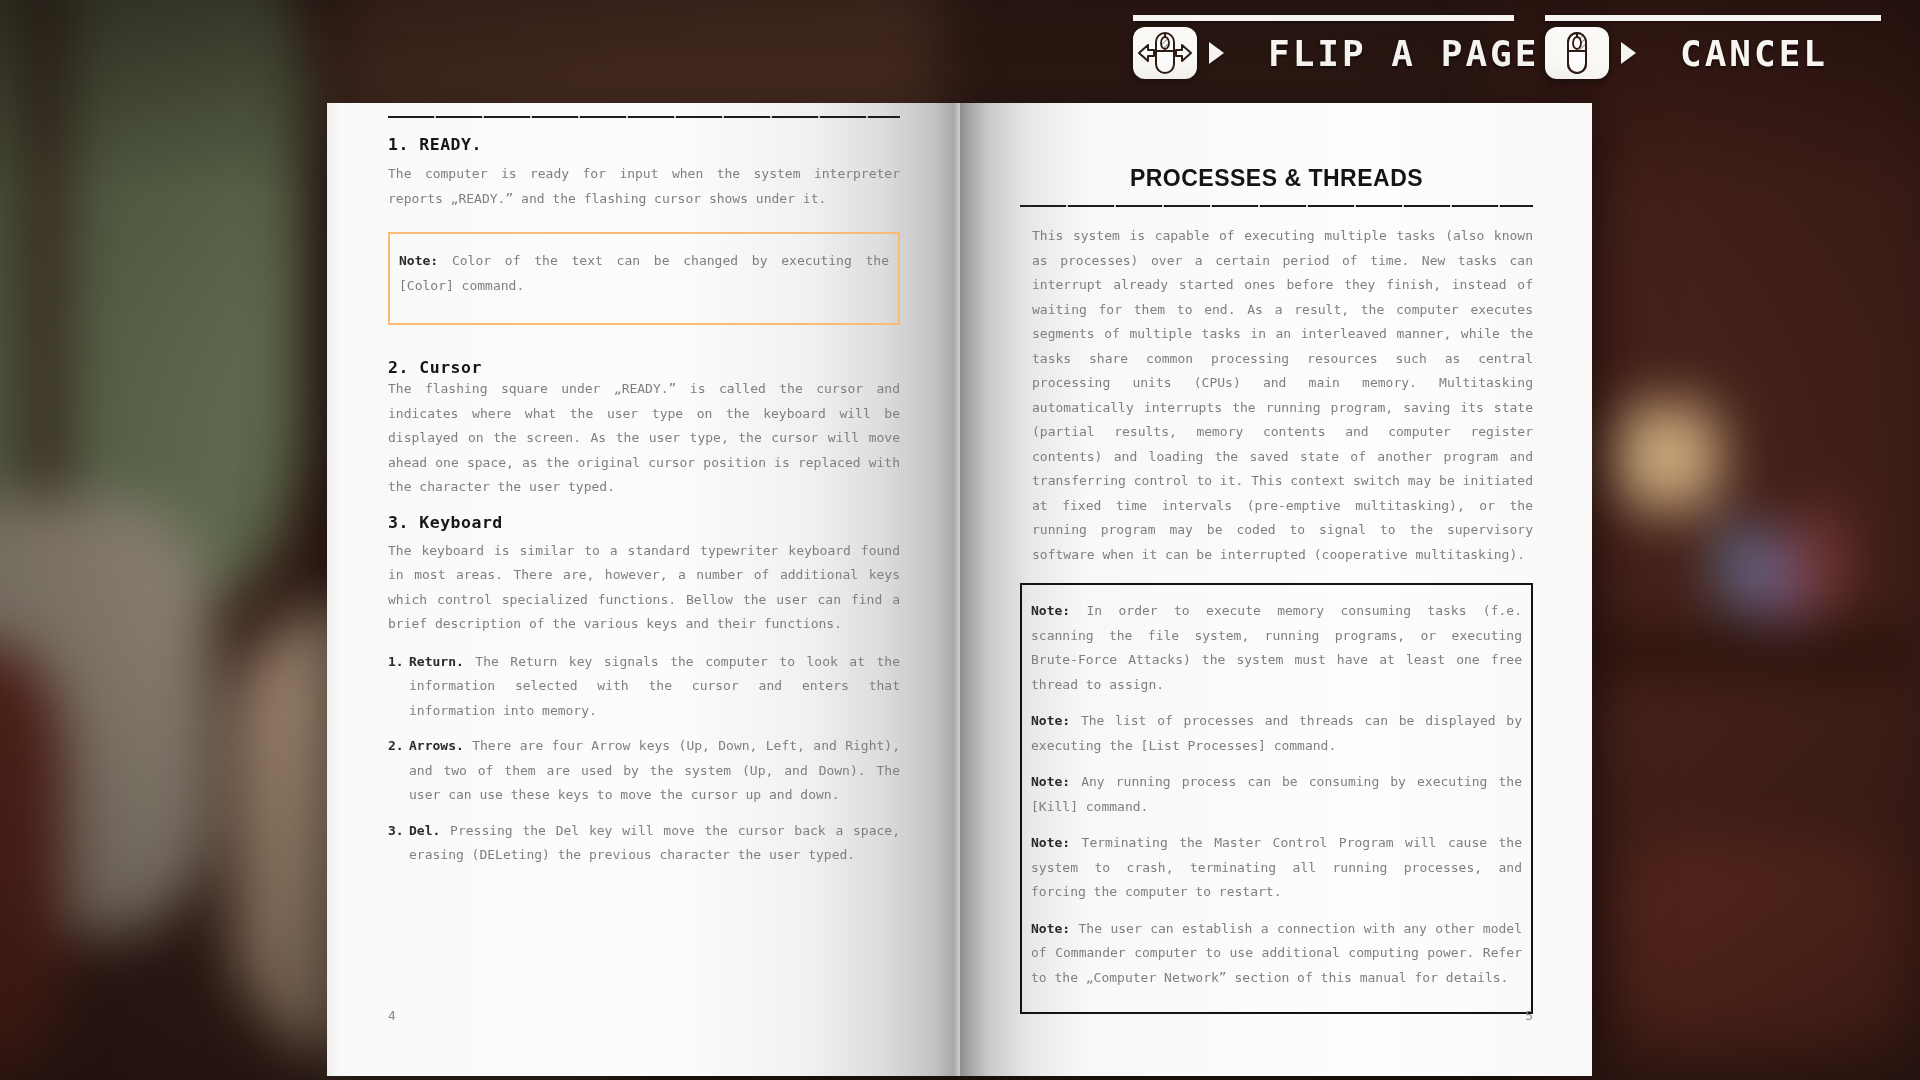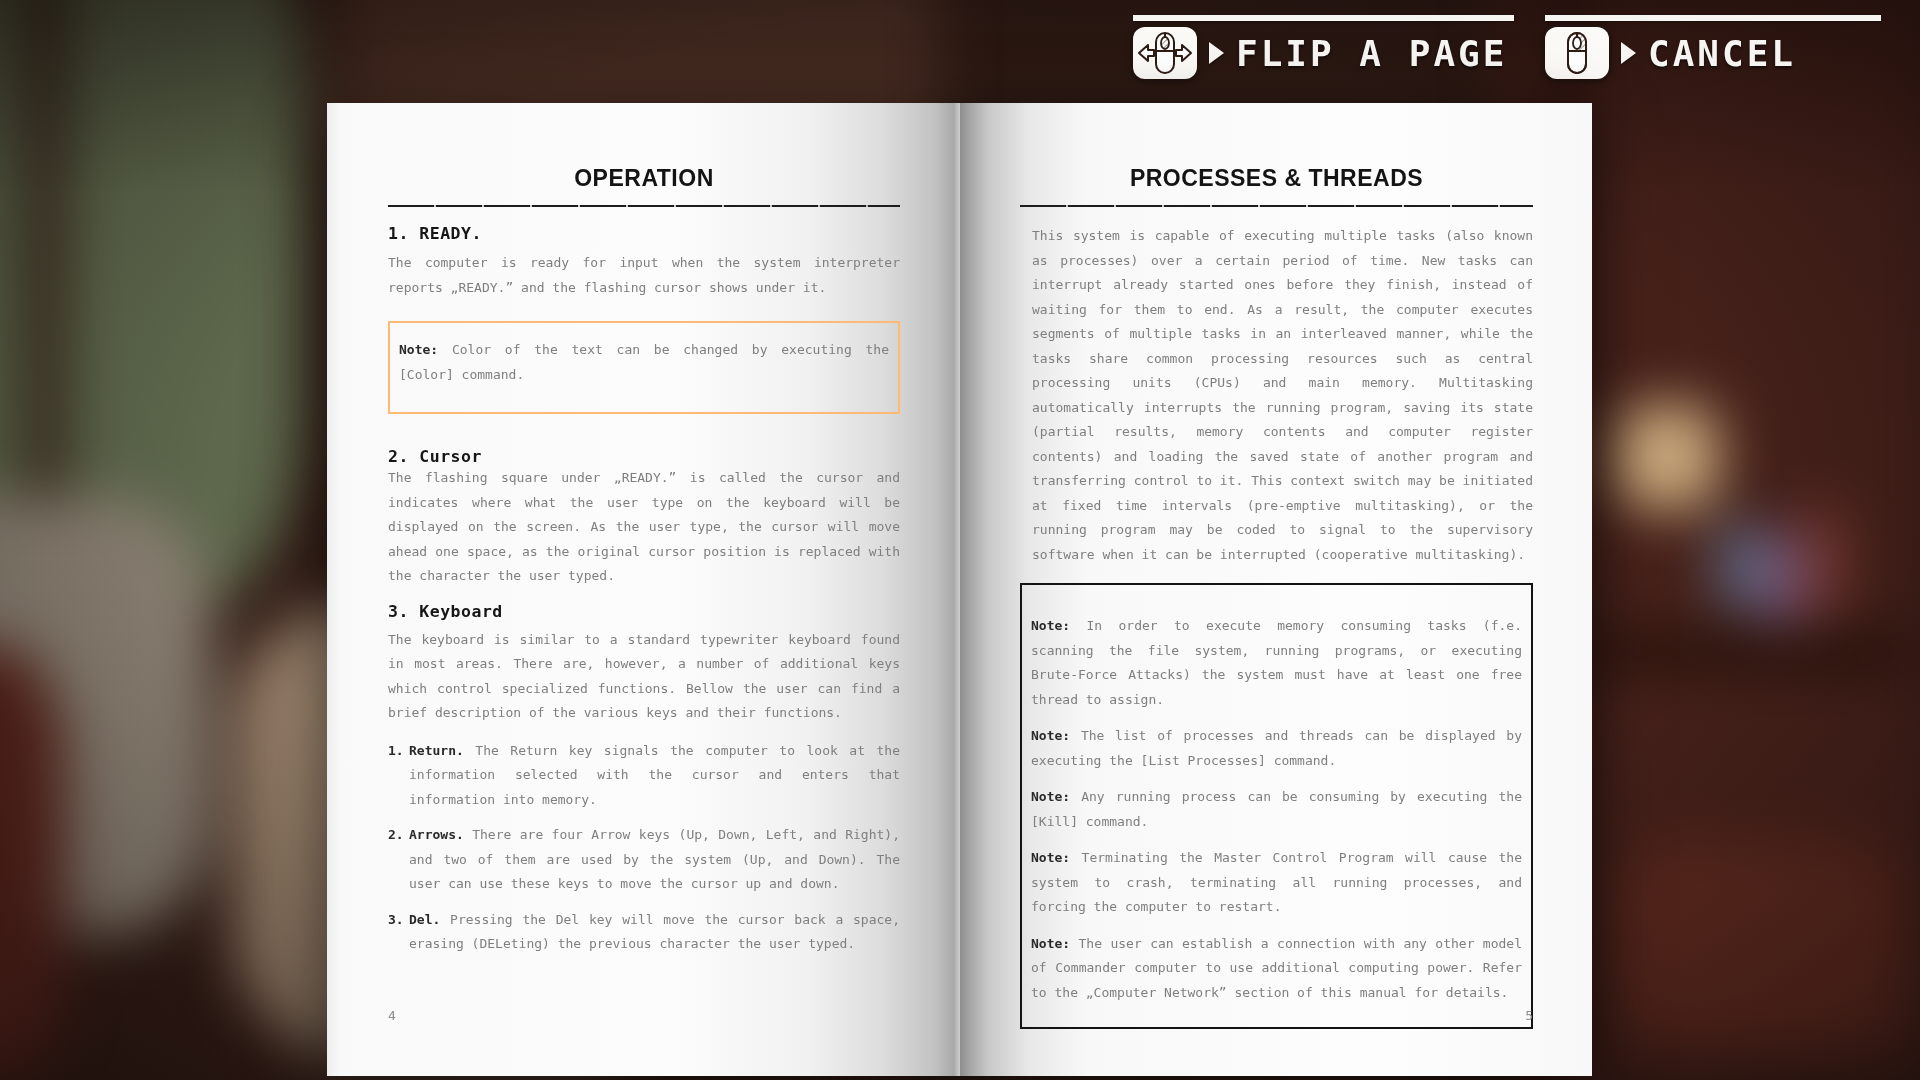--- a/index.html
+++ b/index.html
@@ -18,21 +18,21 @@
   .hud-item{position:absolute;height:74px;}
   .hud-bar{position:absolute;top:0;left:0;right:0;height:6px;background:#f7f5f2;
            box-shadow:0 1px 3px rgba(0,0,0,.4);}
   .hud-row{position:absolute;top:12px;left:0;display:flex;align-items:center;gap:12px;}
   .mouse-tile{width:64px;height:52px;background:#fbfaf7;border-radius:12px;
               box-shadow:0 0 0 3px rgba(34,20,15,.55),0 2px 6px rgba(0,0,0,.5);
               display:flex;align-items:center;justify-content:center;}
   .hud-caret{width:0;height:0;border-top:11px solid transparent;border-bottom:11px solid transparent;
              border-left:15px solid #f7f5f2;filter:drop-shadow(0 1px 1px rgba(0,0,0,.5));}
   .hud-label{font:bold 36px "DejaVu Sans Mono",monospace;letter-spacing:3px;color:#f7f5f2;
-             text-shadow:0 2px 3px rgba(0,0,0,.55);white-space:nowrap;}
+             text-shadow:0 2px 3px rgba(0,0,0,.55);white-space:nowrap;margin-left:32px;}
 
   
   .book{position:absolute;left:327px;top:103px;width:1265px;height:973px;
         box-shadow:0 18px 60px rgba(0,0,0,.55);}
   .page{position:absolute;top:0;height:100%;}
   .page-left{left:0;width:633px;
     background:linear-gradient(to right,#ededed 0%,#f9f9f9 2%,#fcfcfc 55%,#f1f1f1 76%,
                #dcdcdc 88%,#c2c2c2 96%,#a9a9a9 99%,#cfcfcf 100%);}
   .page-right{left:633px;width:632px;
     background:linear-gradient(to right,#8e8e8e 0%,#a6a6a6 1.6%,#c9c9c9 4.5%,#e8e8e8 11%,
@@ -57,21 +57,21 @@
   .note-box-left{margin-top:21px;border:2px solid #fdba74;padding:15px 9px 25px 9px;}
   .col-left .h2m{margin-top:33px;}
   .col-left .p2{}
   .col-left .h3m{margin-top:13px;}
   .col-left .p3{margin-top:7px;}
   .list{margin-top:13px;}
   .li{position:relative;padding-left:21px;margin-top:11px;}
   .li-num{position:absolute;left:0;top:0;}
 
   .col-right .p-main{margin-top:17px;margin-left:12px;}
-  .note-box-right{margin-top:16px;border:2px solid #131313;padding:29px 9px 10px 9px;}
+  .note-box-right{margin-top:16px;border:2px solid #131313;padding:14px 9px 10px 9px;}
   .note-box-right .body-txt{margin-bottom:12px;}
 
   .page-num{position:absolute;bottom:53px;font:13px "DejaVu Sans Mono",monospace;color:#8d8d8d;}
   .pn-left{left:0;}
   .pn-right{right:0;}
 </style>
 </head>
 <body>
 
 <div id="stage">
@@ -145,21 +145,20 @@
       <div class="hud-caret"></div>
       <div class="hud-label">CANCEL</div>
     </div>
   </div>
 
   <div class="book">
     <div class="page page-left"></div>
     <div class="page page-right"></div>
 
     <div class="col col-left">
-      <h1 class="pg-title">OPERATION</h1>
       <div class="rule"></div>
 
       <div class="h-mono h1m">1. READY.</div>
       <p class="body-txt p1">The computer is ready for input when the system interpreter reports „READY.” and the flashing cursor shows under it.</p>
 
       <div class="note-box-left">
         <p class="body-txt"><span class="bold-dark">Note:</span><span> Color of the text can be changed by executing the [Color] command.</span></p>
       </div>
 
       <div class="h-mono h2m">2. Cursor</div>

